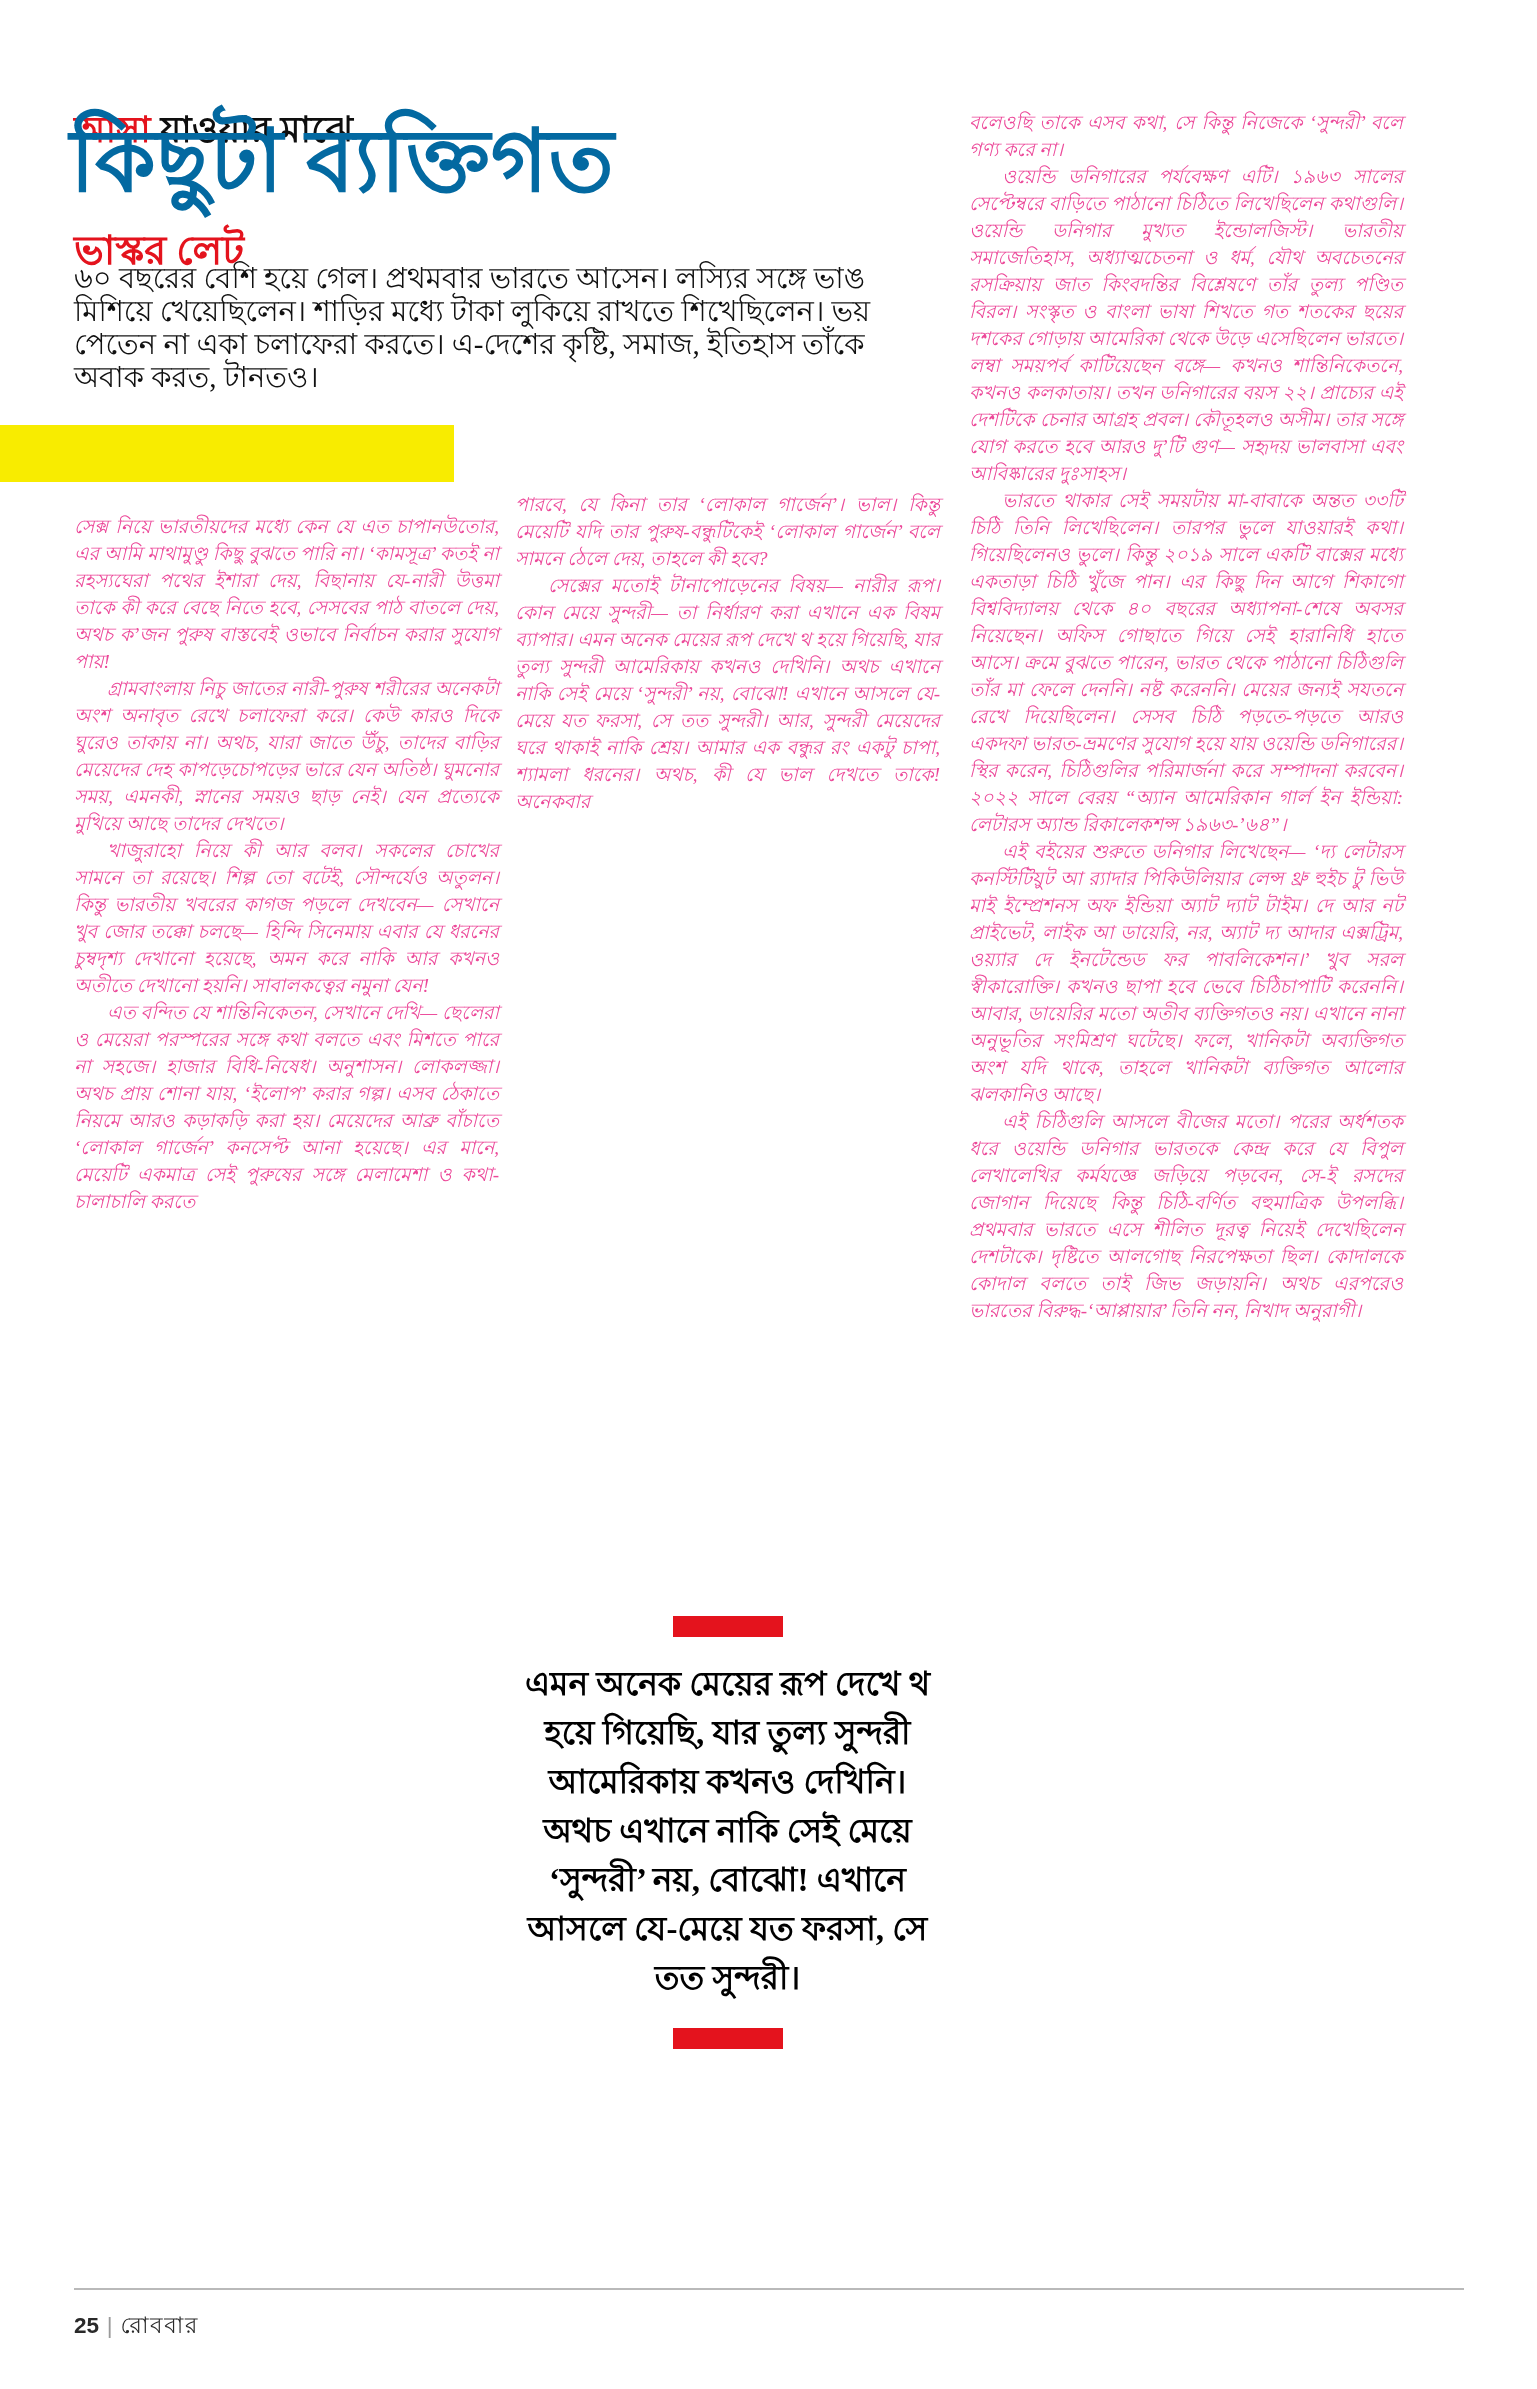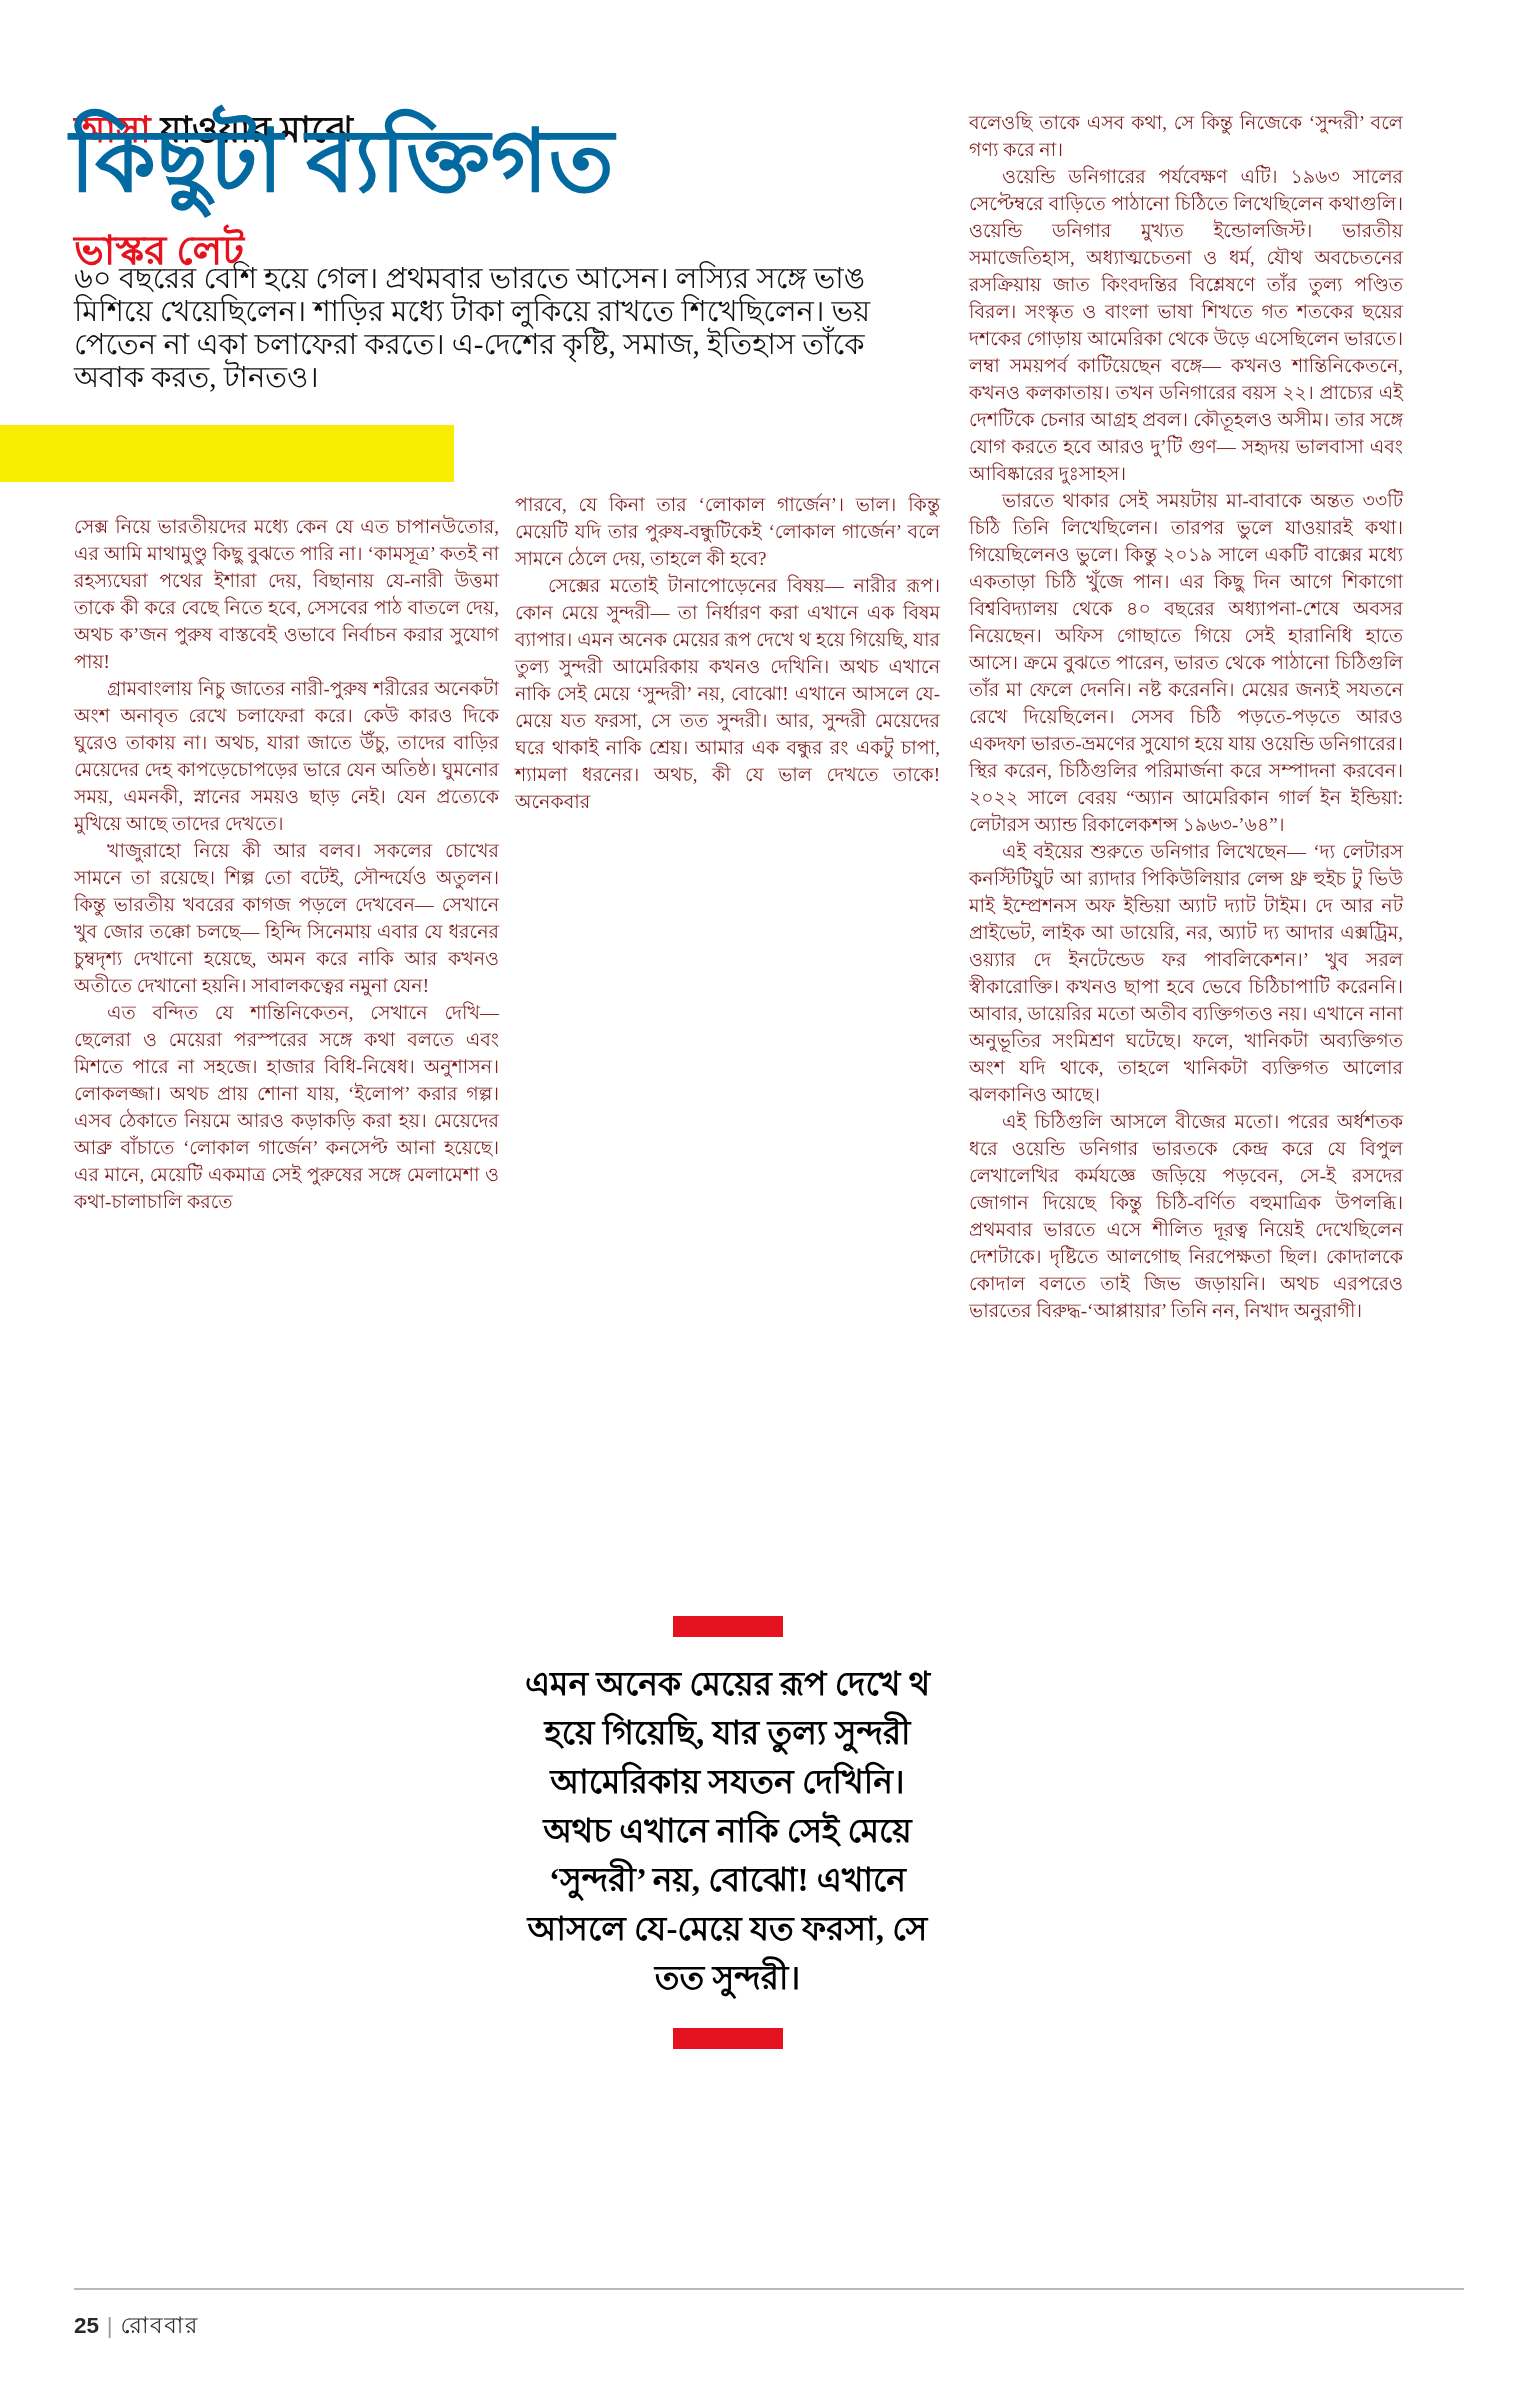--- a/index.html
+++ b/index.html
@@ -40,21 +40,22 @@
     position:absolute; left:0; top:425px;
     width:454px; height:57px;
     background:#f8ec00;
   }
   
   .col {
     position:absolute;
     width:425px;
     font-size:19px; line-height:27px;
     text-align:justify;
-    color:#7f1d1d;
+    color:#ec4899;
+    font-style:italic;
   }
   .col p { margin:0; }
   .col p + p { text-indent:33px; }
   .col1 { left:74px;  top:513px; height:1783px; }
   .col2 { left:515px; top:491px; height:1116px; }
   .col3 { left:969px; top:109px; height:2166px; width:434px; }
   
   .pullquote {
     position:absolute; left:515px; top:1616px;
     width:425px; text-align:center;
@@ -107,21 +108,21 @@
     <p>এত বন্দিত যে শান্তিনিকেতন, সেখানে দেখি— ছেলেরা ও মেয়েরা পরস্পরের সঙ্গে কথা বলতে এবং মিশতে পারে না সহজে। হাজার বিধি-নিষেধ। অনুশাসন। লোকলজ্জা। অথচ প্রায় শোনা যায়, ‘ইলোপ’ করার গল্প। এসব ঠেকাতে নিয়মে আরও কড়াকড়ি করা হয়। মেয়েদের আব্রু বাঁচাতে ‘লোকাল গার্জেন’ কনসেপ্ট আনা হয়েছে। এর মানে, মেয়েটি একমাত্র সেই পুরুষের সঙ্গে মেলামেশা ও কথা-চালাচালি করতে</p>
   </section>
 
   <section class="col col2">
     <p>পারবে, যে কিনা তার ‘লোকাল গার্জেন’। ভাল। কিন্তু মেয়েটি যদি তার পুরুষ-বন্ধুটিকেই ‘লোকাল গার্জেন’ বলে সামনে ঠেলে দেয়, তাহলে কী হবে?</p>
     <p>সেক্সের মতোই টানাপোড়েনের বিষয়— নারীর রূপ। কোন মেয়ে সুন্দরী— তা নির্ধারণ করা এখানে এক বিষম ব্যাপার। এমন অনেক মেয়ের রূপ দেখে থ হয়ে গিয়েছি, যার তুল্য সুন্দরী আমেরিকায় কখনও দেখিনি। অথচ এখানে নাকি সেই মেয়ে ‘সুন্দরী’ নয়, বোঝো! এখানে আসলে যে-মেয়ে যত ফরসা, সে তত সুন্দরী। আর, সুন্দরী মেয়েদের ঘরে থাকাই নাকি শ্রেয়। আমার এক বন্ধুর রং একটু চাপা, শ্যামলা ধরনের। অথচ, কী যে ভাল দেখতে তাকে! অনেকবার</p>
   </section>
 
   <aside class="pullquote">
     <div class="red-bar top"></div>
-    <p class="quote-text">এমন অনেক মেয়ের রূপ দেখে থ হয়ে গিয়েছি, যার তুল্য সুন্দরী আমেরিকায় সযতন দেখিনি। অথচ এখানে নাকি সেই মেয়ে ‘সুন্দরী’ নয়, বোঝো! এখানে আসলে যে-মেয়ে যত ফরসা, সে তত সুন্দরী।</p>
+    <p class="quote-text">এমন অনেক মেয়ের রূপ দেখে থ হয়ে গিয়েছি, যার তুল্য সুন্দরী আমেরিকায় কখনও দেখিনি। অথচ এখানে নাকি সেই মেয়ে ‘সুন্দরী’ নয়, বোঝো! এখানে আসলে যে-মেয়ে যত ফরসা, সে তত সুন্দরী।</p>
     <div class="red-bar bottom"></div>
   </aside>
 
   <section class="col col3">
     <p>বলেওছি তাকে এসব কথা, সে কিন্তু নিজেকে ‘সুন্দরী’ বলে গণ্য করে না।</p>
     <p>ওয়েন্ডি ডনিগারের পর্যবেক্ষণ এটি। ১৯৬৩ সালের সেপ্টেম্বরে বাড়িতে পাঠানো চিঠিতে লিখেছিলেন কথাগুলি। ওয়েন্ডি ডনিগার মুখ্যত ইন্ডোলজিস্ট। ভারতীয় সমাজেতিহাস, অধ্যাত্মচেতনা ও ধর্ম, যৌথ অবচেতনের রসক্রিয়ায় জাত কিংবদন্তির বিশ্লেষণে তাঁর তুল্য পণ্ডিত বিরল। সংস্কৃত ও বাংলা ভাষা শিখতে গত শতকের ছয়ের দশকের গোড়ায় আমেরিকা থেকে উড়ে এসেছিলেন ভারতে। লম্বা সময়পর্ব কাটিয়েছেন বঙ্গে— কখনও শান্তিনিকেতনে, কখনও কলকাতায়। তখন ডনিগারের বয়স ২২। প্রাচ্যের এই দেশটিকে চেনার আগ্রহ প্রবল। কৌতূহলও অসীম। তার সঙ্গে যোগ করতে হবে আরও দু’টি গুণ— সহৃদয় ভালবাসা এবং আবিষ্কারের দুঃসাহস।</p>
     <p>ভারতে থাকার সেই সময়টায় মা-বাবাকে অন্তত ৩৩টি চিঠি তিনি লিখেছিলেন। তারপর ভুলে যাওয়ারই কথা। গিয়েছিলেনও ভুলে। কিন্তু ২০১৯ সালে একটি বাক্সের মধ্যে একতাড়া চিঠি খুঁজে পান। এর কিছু দিন আগে শিকাগো বিশ্ববিদ্যালয় থেকে ৪০ বছরের অধ্যাপনা-শেষে অবসর নিয়েছেন। অফিস গোছাতে গিয়ে সেই হারানিধি হাতে আসে। ক্রমে বুঝতে পারেন, ভারত থেকে পাঠানো চিঠিগুলি তাঁর মা ফেলে দেননি। নষ্ট করেননি। মেয়ের জন্যই সযতনে রেখে দিয়েছিলেন। সেসব চিঠি পড়তে-পড়তে আরও একদফা ভারত-ভ্রমণের সুযোগ হয়ে যায় ওয়েন্ডি ডনিগারের। স্থির করেন, চিঠিগুলির পরিমার্জনা করে সম্পাদনা করবেন। ২০২২ সালে বেরয় “অ্যান আমেরিকান গার্ল ইন ইন্ডিয়া: লেটারস অ্যান্ড রিকালেকশন্স ১৯৬৩-’৬৪”।</p>
     <p>এই বইয়ের শুরুতে ডনিগার লিখেছেন— ‘দ্য লেটারস কনস্টিটিয়ুট আ র‍্যাদার পিকিউলিয়ার লেন্স থ্রু হুইচ টু ভিউ মাই ইম্প্রেশনস অফ ইন্ডিয়া অ্যাট দ্যাট টাইম। দে আর নট প্রাইভেট, লাইক আ ডায়েরি, নর, অ্যাট দ্য আদার এক্সট্রিম, ওয়্যার দে ইনটেন্ডেড ফর পাবলিকেশন।’ খুব সরল স্বীকারোক্তি। কখনও ছাপা হবে ভেবে চিঠিচাপাটি করেননি। আবার, ডায়েরির মতো অতীব ব্যক্তিগতও নয়। এখানে নানা অনুভূতির সংমিশ্রণ ঘটেছে। ফলে, খানিকটা অব্যক্তিগত অংশ যদি থাকে, তাহলে খানিকটা ব্যক্তিগত আলোর ঝলকানিও আছে।</p>
     <p>এই চিঠিগুলি আসলে বীজের মতো। পরের অর্ধশতক ধরে ওয়েন্ডি ডনিগার ভারতকে কেন্দ্র করে যে বিপুল লেখালেখির কর্মযজ্ঞে জড়িয়ে পড়বেন, সে-ই রসদের জোগান দিয়েছে কিন্তু চিঠি-বর্ণিত বহুমাত্রিক উপলব্ধি। প্রথমবার ভারতে এসে শীলিত দূরত্ব নিয়েই দেখেছিলেন দেশটাকে। দৃষ্টিতে আলগোছ নিরপেক্ষতা ছিল। কোদালকে কোদাল বলতে তাই জিভ জড়ায়নি। অথচ এরপরেও ভারতের বিরুদ্ধ-‘আপ্পায়ার’ তিনি নন, নিখাদ অনুরাগী।</p>
   </section>

